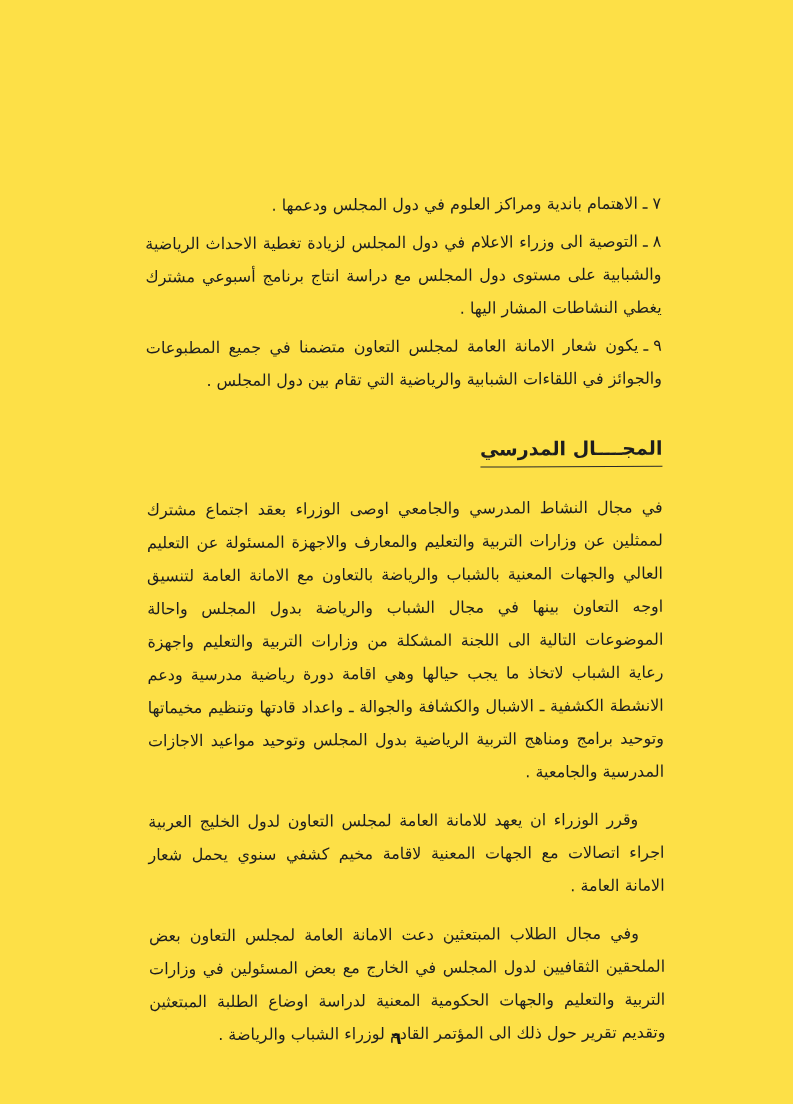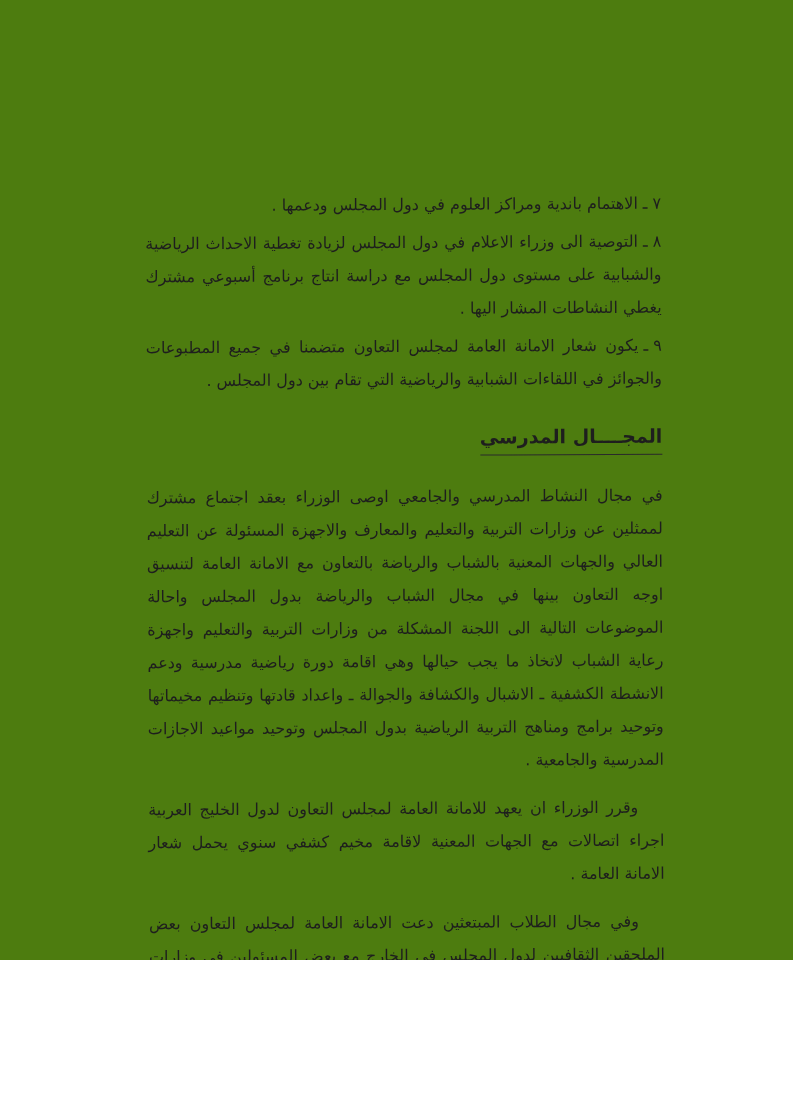--- a/index.html
+++ b/index.html
@@ -7,22 +7,22 @@
   html, body {
     width: 793px;
     height: 1104px;
     background: #ffffff;
     font-family: "DejaVu Sans", sans-serif;
   }
 
   .page {
     position: relative;
     width: 793px;
-    height: 960px;
-    background: #4d7c0f;
+    height: 1104px;
+    background: #fde047;
     overflow: hidden;
     color: #1e1e1e;
   }
 
   .content {
     position: absolute;
     top: 188px;
     right: 132px;
     width: 516px;
     direction: rtl;
@@ -53,20 +53,21 @@
     font-size: 19px;
     font-weight: bold;
     line-height: 26px;
     text-align: right;
   }
 
   .heading-text {
     display: inline-block;
     border-bottom: 1.5px solid #2a2a2a;
     padding-bottom: 5px;
+    margin-top: 12px;
   }
 
   .para {
     margin-bottom: 15px;
   }
 
   .para.indent-first {
     text-indent: 26px;
   }
 

